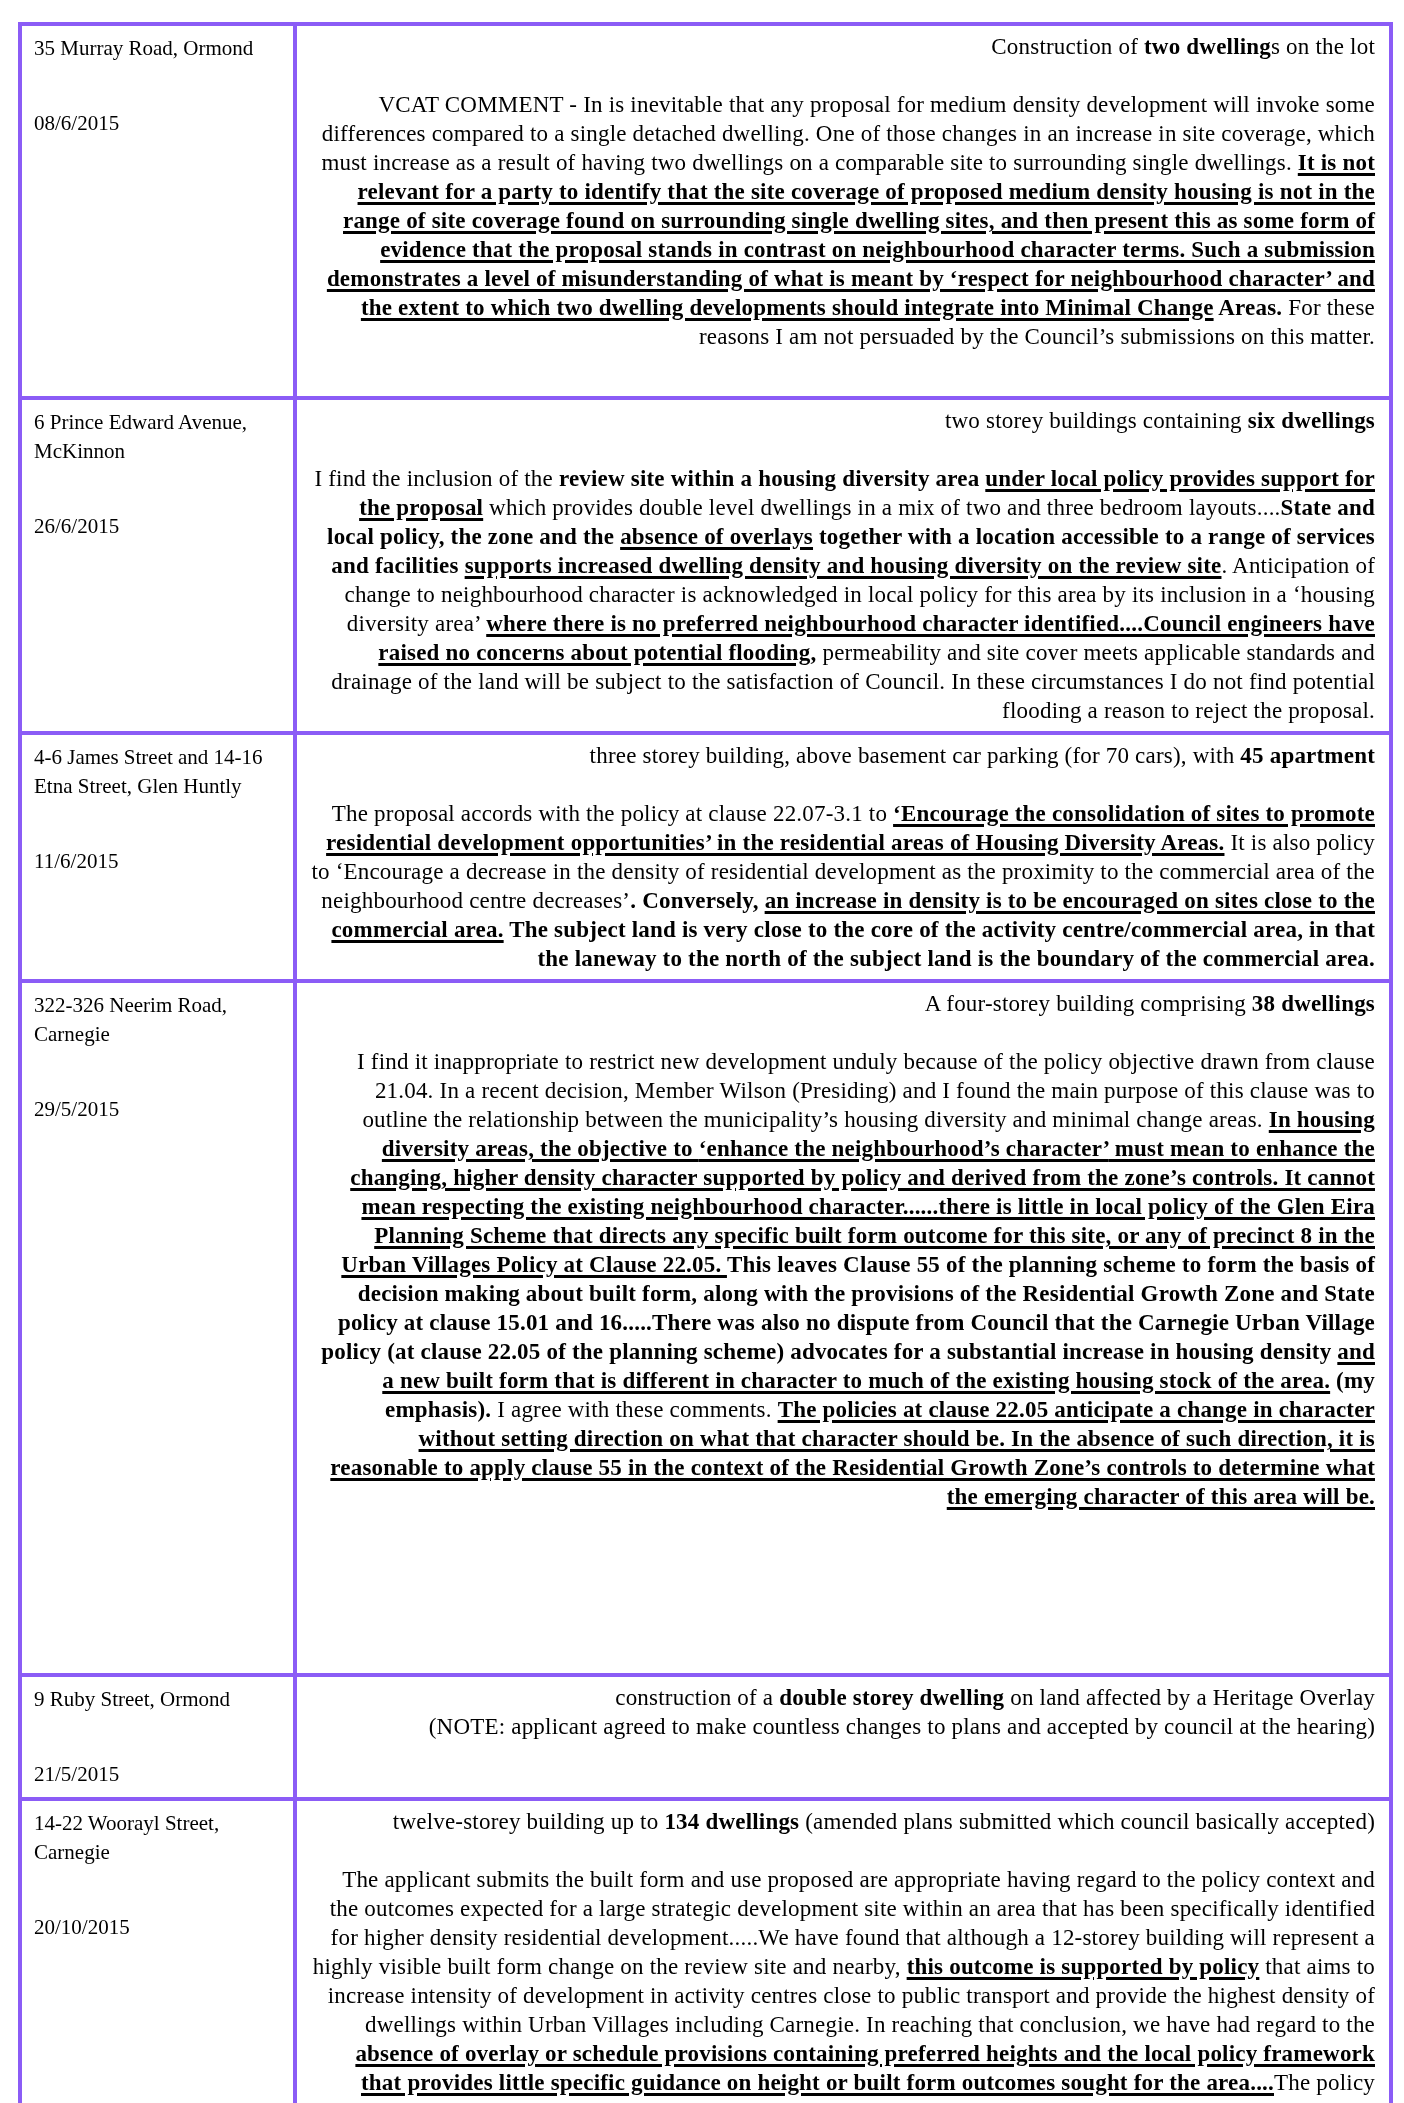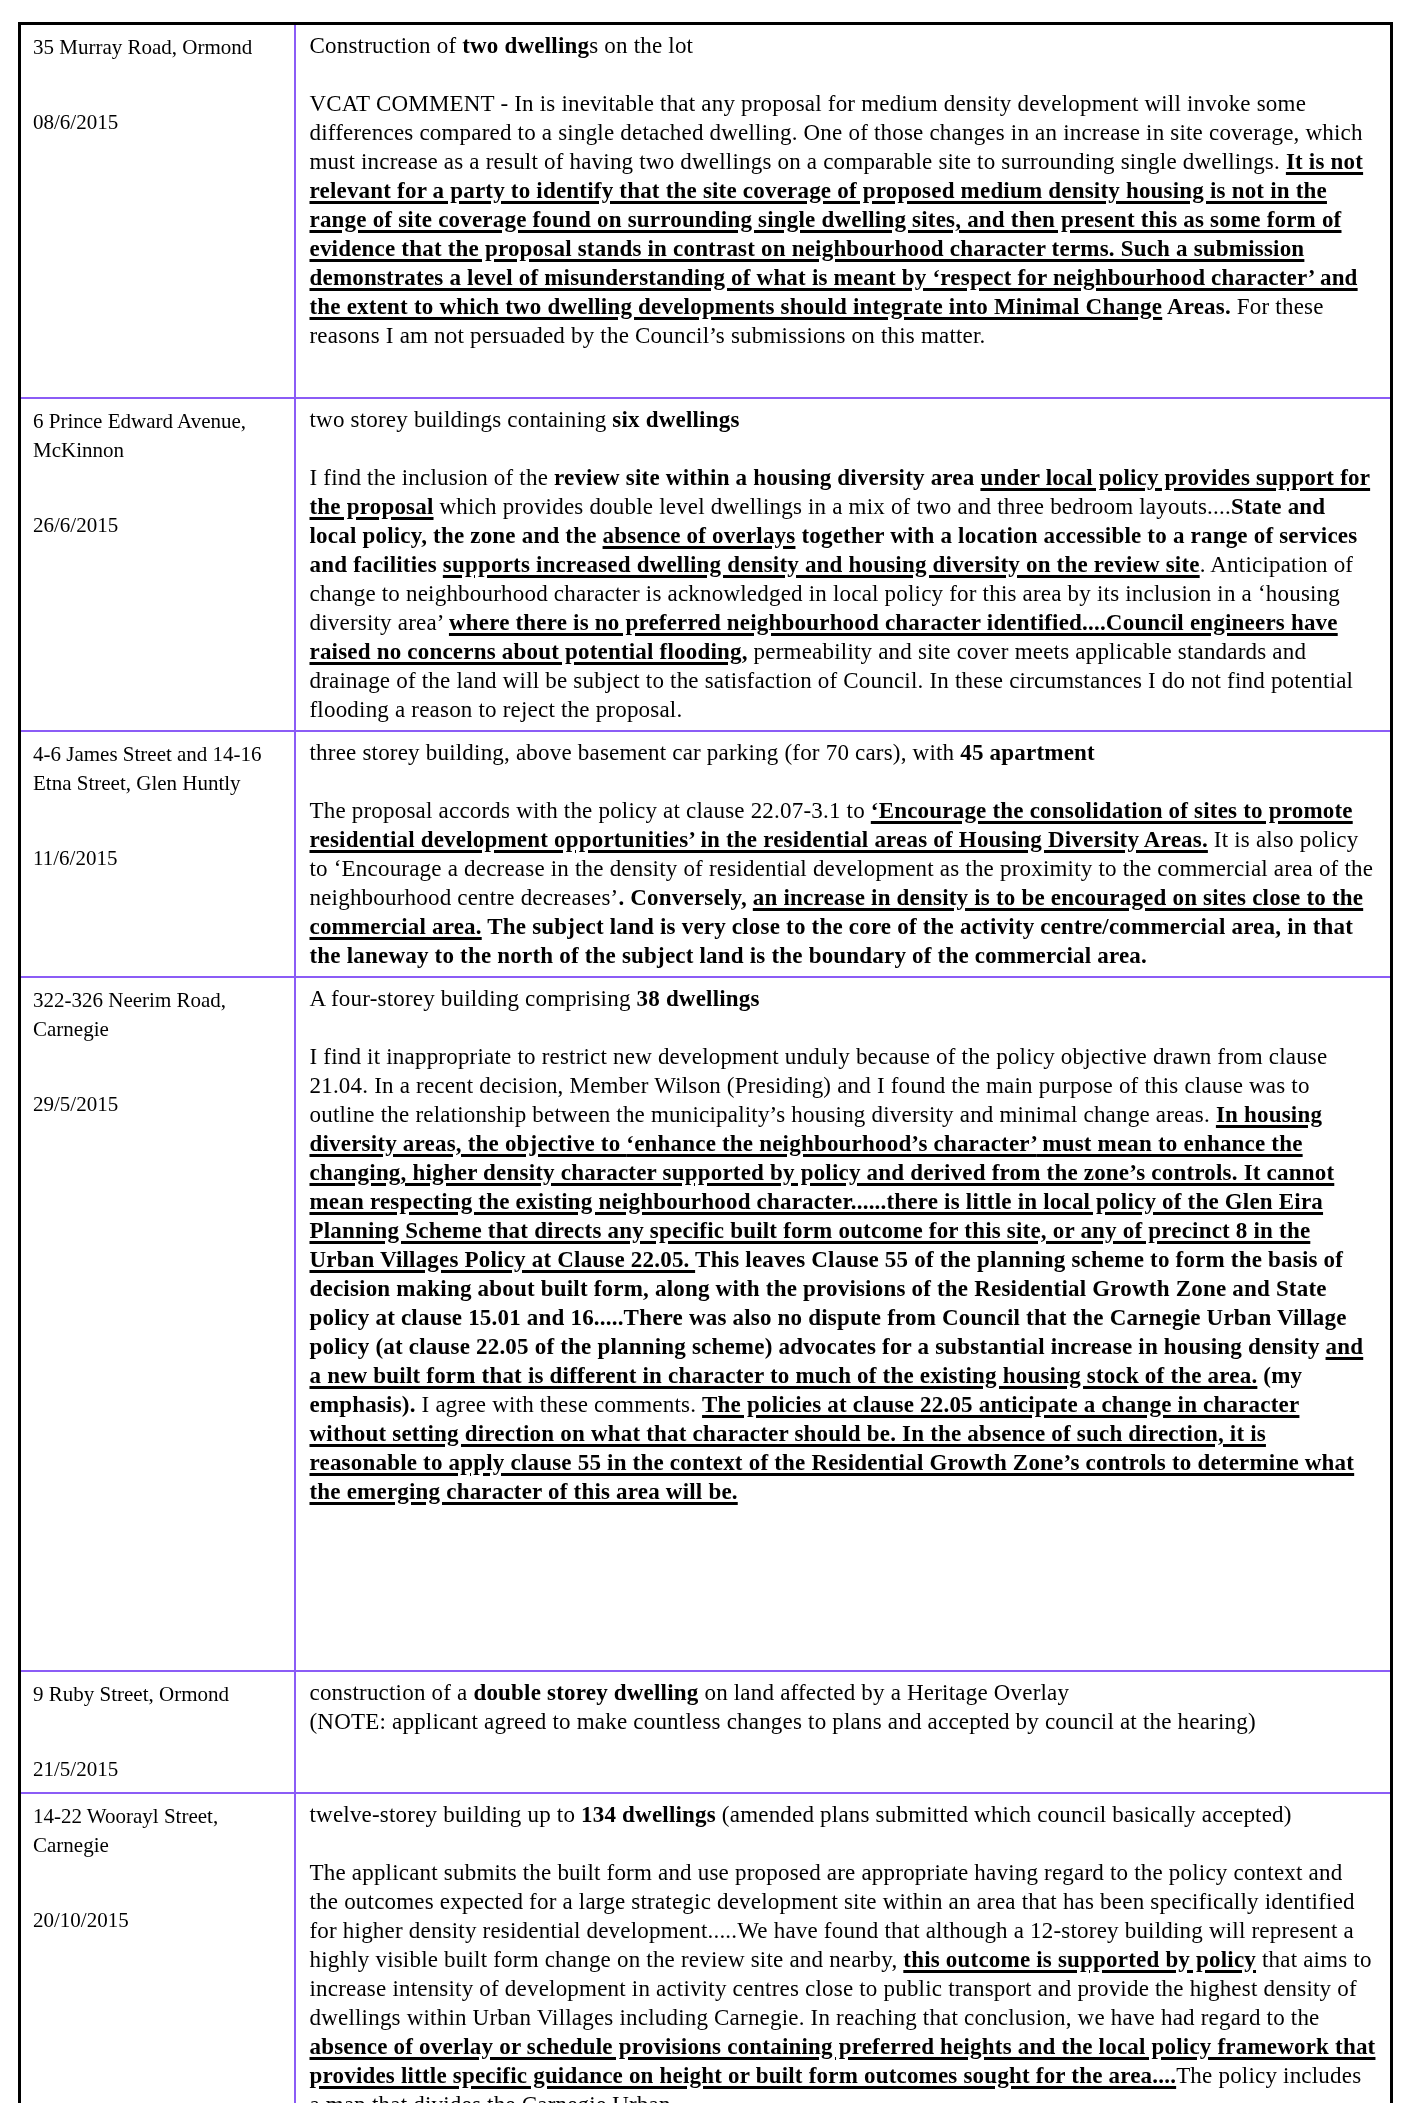--- a/index.html
+++ b/index.html
@@ -7,24 +7,24 @@
     position:relative;width:1404px;height:2103px;background:#ffffff;
     overflow:hidden;color:#000;
     font-family:"Liberation Serif","DejaVu Serif",serif;
   }
   table.decisions{
     position:absolute;left:18px;top:22px;width:1375px;
     border-collapse:collapse;table-layout:fixed;
     border:3px solid #000;
   }
   table.decisions td{
-    border:2px solid #8b5cf6;vertical-align:top;overflow:hidden;
+    border:4px solid #8b5cf6;vertical-align:top;overflow:hidden;
   }
   td.addr{padding:8px 12px;font-size:21px;line-height:29px;}
-  td.body{padding:6px 14px;font-size:23px;line-height:29px;letter-spacing:0.2px;}
+  td.body{padding:6px 14px;font-size:23px;line-height:29px;letter-spacing:0.2px;text-align:right;}
   p.para{margin:0;min-height:29px;}
   .addr-text{white-space:normal;}
   .date{margin-top:46px;}
   .b{font-weight:bold;}
   .u{text-decoration:underline;text-decoration-thickness:3px;text-underline-offset:3px;}
   .i{}
 </style>
 </head>
 <body>
 

